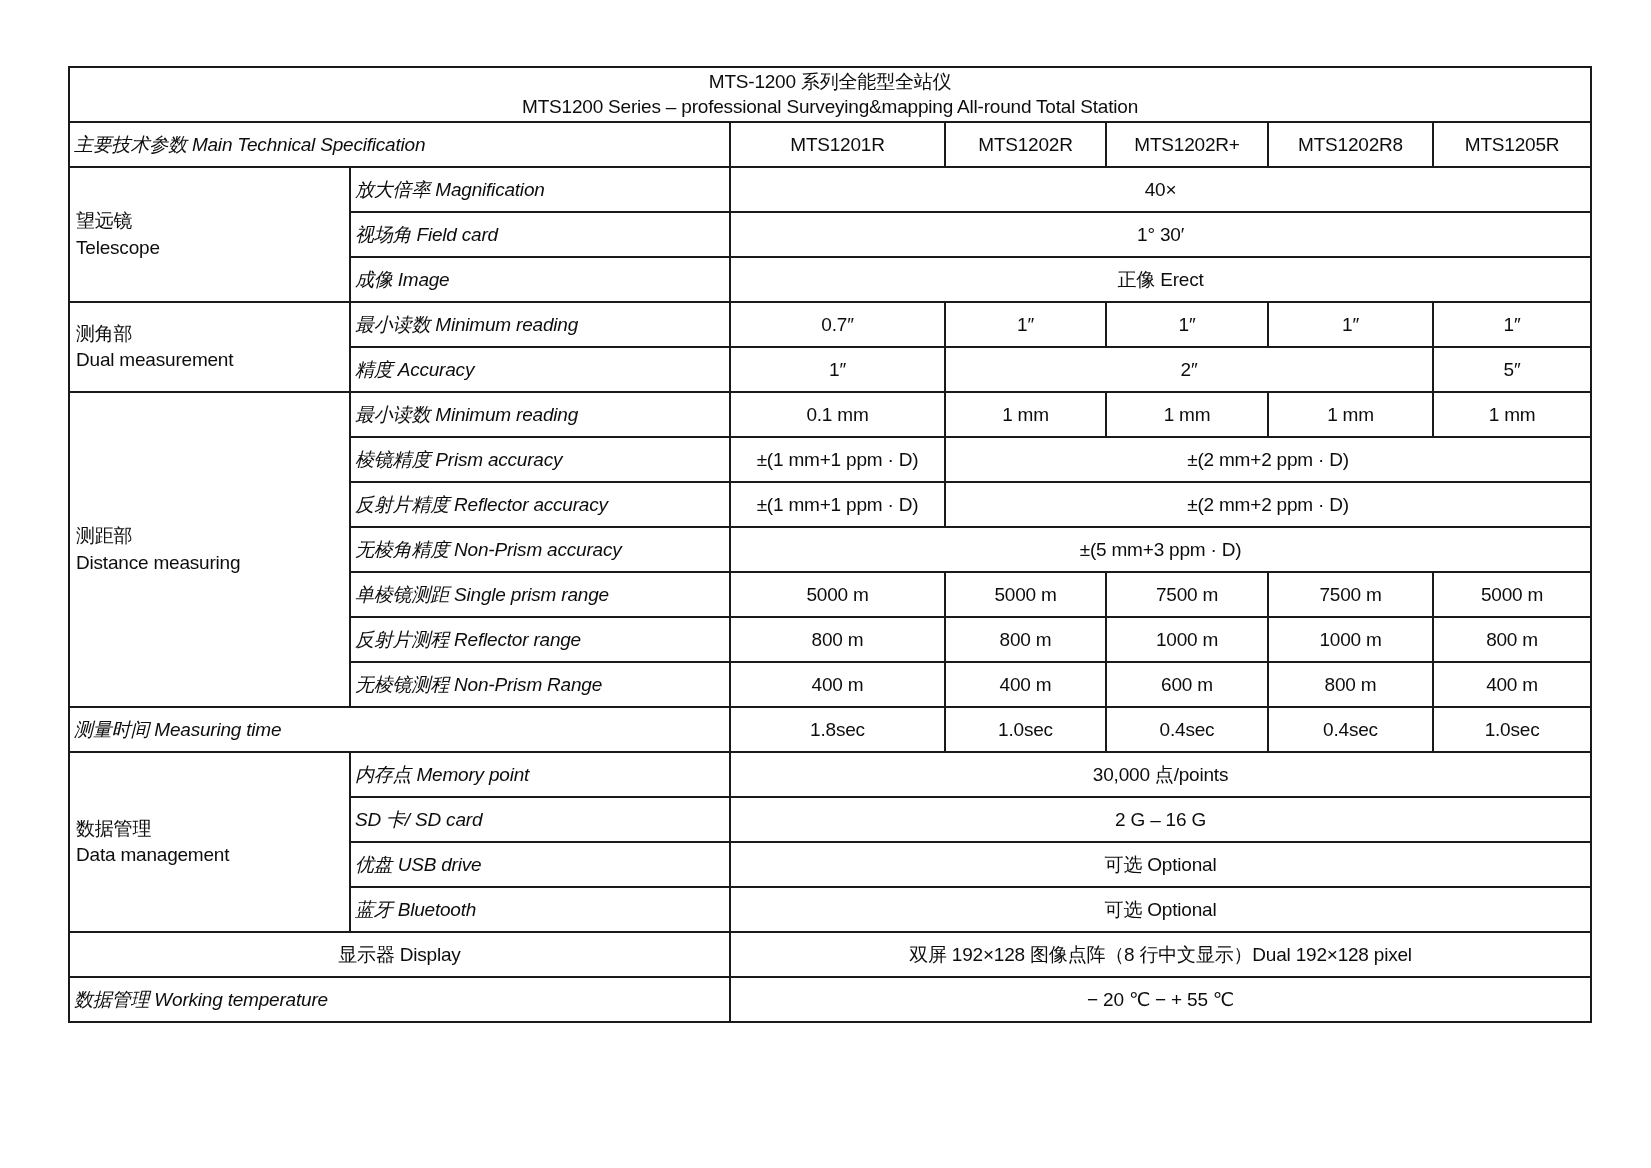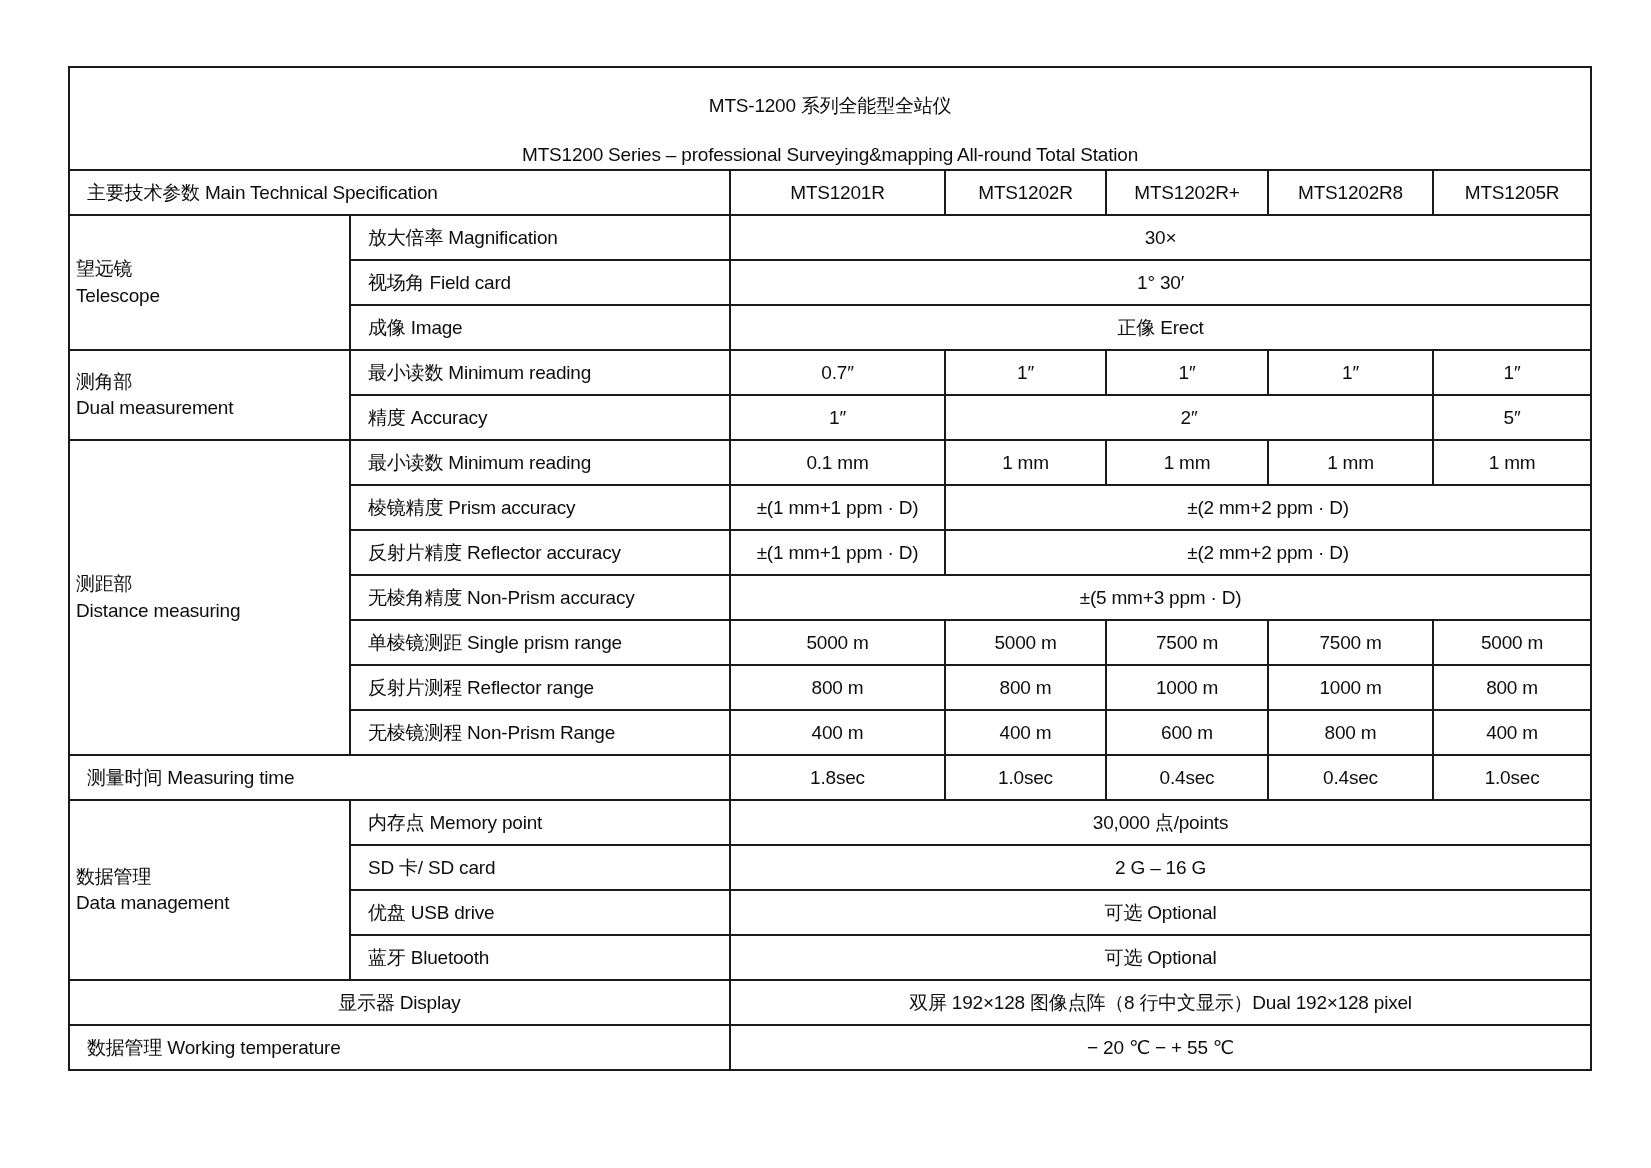--- a/index.html
+++ b/index.html
@@ -30,28 +30,29 @@
     font-size: 19px;
     letter-spacing: -0.2px;
     padding: 2px 6px;
     overflow: hidden;
     line-height: 1.3;
   }
   .spec-table tr { height: 45px; }
   .spec-table tr.title-row { height: 50px; }
   .spec-table td.left {
     text-align: left;
-    padding-left: 17px;
+    padding-left: 4px;
+    font-style: italic;
   }
   .spec-table td.group {
     text-align: left;
     white-space: pre-line;
     line-height: 1.4;
   }
-  .title-line { display: block; margin-top: 24px; }
+  .title-line { display: block; }
 </style>
 </head>
 <body>
 
 <table class="spec-table">
   <colgroup>
     <col style="width:281px">
     <col style="width:380px">
     <col style="width:215px">
     <col style="width:161px">
@@ -74,21 +75,21 @@
     <td>MTS1202R</td>
     <td>MTS1202R+</td>
     <td>MTS1202R8</td>
     <td>MTS1205R</td>
   </tr>
 
   <tr>
     <td rowspan="3" class="group">望远镜
 Telescope</td>
     <td class="left">放大倍率 Magnification</td>
-    <td colspan="5">30×</td>
+    <td colspan="5">40×</td>
   </tr>
   <tr>
     <td class="left">视场角 Field card</td>
     <td colspan="5">1° 30′</td>
   </tr>
   <tr>
     <td class="left">成像 Image</td>
     <td colspan="5">正像 Erect</td>
   </tr>
 

